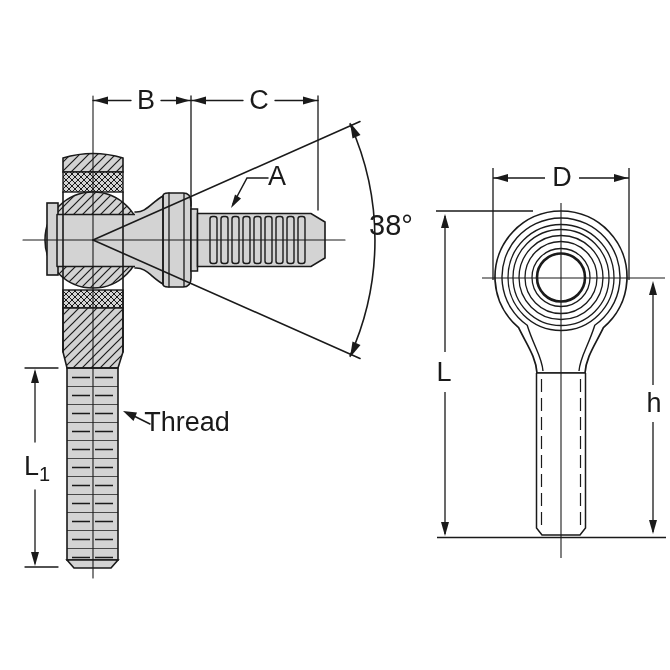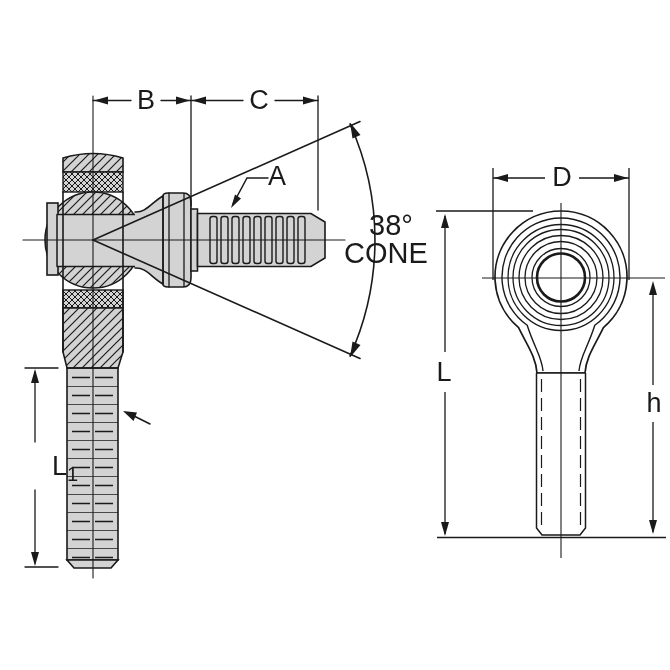--- a/index.html
+++ b/index.html
@@ -167,19 +167,19 @@
       <polygon points="653,534 649,520 657,520" fill="#1a1a1a" stroke="none"></polygon>
     </g>
     <path d="M437,537.5 H666" stroke="#1a1a1a" stroke-width="1.4"></path>
   </g>
 </svg>
 
 <div class="lbl" style="left:146px;top:100px;">B</div>
 <div class="lbl" style="left:259px;top:100px;">C</div>
 <div class="lbl" style="left:277px;top:176px;">A</div>
 <div class="lbl lbl-big" style="left:391px;top:225px;">38°</div>
-<div class="lbl lbl-big" style="left:386px;top:253px;">CONE</div>
 <div class="lbl" style="left:562px;top:177px;">D</div>
 <div class="lbl" style="left:444px;top:372px;">L</div>
 <div class="lbl" style="left:654px;top:403px;">h</div>
-<div class="lbl" style="left:37px;top:466px;margin-left:28px;"><span>L</span><sub>1</sub></div>
+<div class="lbl" style="left:37px;top:466px;"><span>L</span><sub>1</sub></div>
+<div class="lbl" style="left:187px;top:422px;">Thread</div>
 
 </div>
 
 </body></html>

